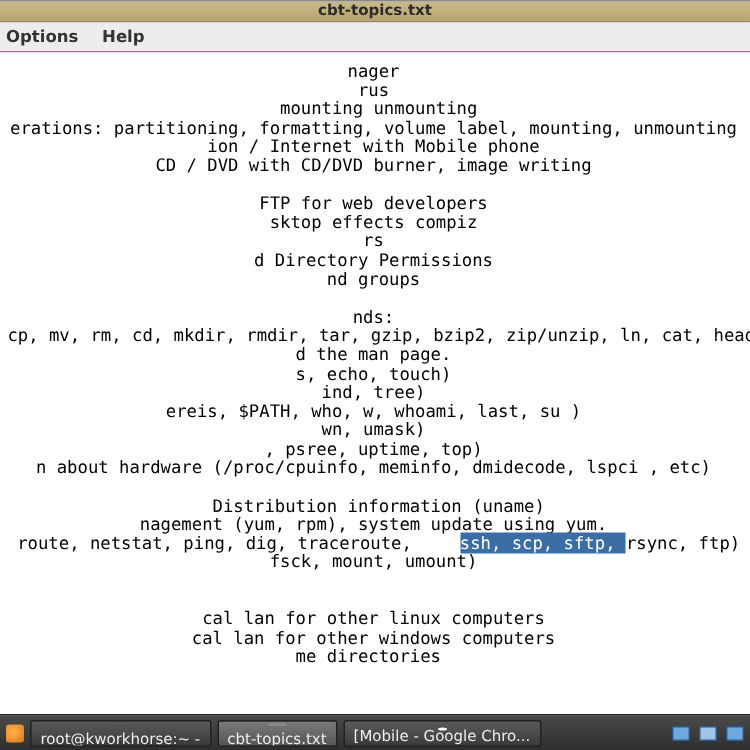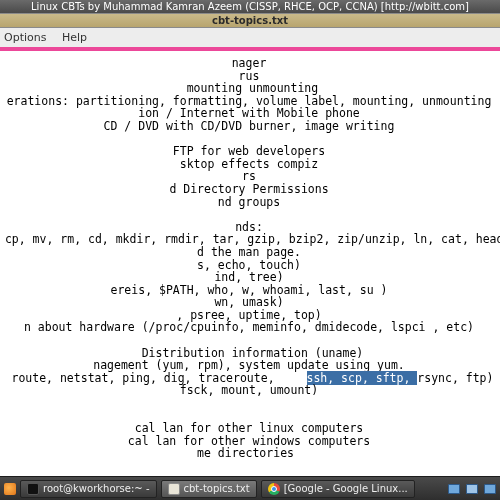--- a/index.html
+++ b/index.html
@@ -1,45 +1,42 @@
 <!DOCTYPE html>
 <html><head>
 <meta charset="utf-8">
 <style>
 * { margin: 0; padding: 0; box-sizing: border-box; }
 html, body { width: 500px; height: 500px; overflow: hidden; font-family: "DejaVu Sans", Arial, sans-serif; }
 .win-frame { width: 500px; height: 500px; display: flex; flex-direction: column; background: #f0f0f0; }
 .title-outer { background: linear-gradient(#6a6a6a,#4a4a4a); color: #fff; font-size: 10px; text-align: center; padding: 1px 0; white-space: nowrap; overflow: hidden; }
 .title-inner { background: linear-gradient(#c9b98a,#b8a56e); color: #2b2b2b; font-size: 10px; font-weight: bold; text-align: center; padding: 1px 0; border-top: 1px solid #8a8a8a; border-bottom: 1px solid #8a8a8a; }
-.menubar { background: #ededed; border-bottom: 4px solid #ec4899; padding: 3px 4px; font-size: 11px; color: #333; }
+.menubar { background: #ededed; border-bottom: 1px solid #ec4899; padding: 3px 4px; font-size: 11px; color: #333; font-weight: bold; }
 .menubar span { margin-right: 12px; cursor: default; }
 .editor { flex: 1; background: #ffffff; padding: 6px 0 6px 0; overflow: hidden; text-align: center; }
 .editor pre { font-family: "DejaVu Sans Mono","Courier New",monospace; font-size: 11.5px; line-height: 12.6px; color: #000; white-space: pre; margin-left: -2px; }
 .hl { background: #3b6ea5; color: #ffffff; margin-left: 25px; }
 .taskbar { height: 24px; background: linear-gradient(#4a4a4a,#2e2e2e); display: flex; align-items: center; padding: 0 4px; gap: 4px; font-size: 10px; color: #eee; border-top: 1px solid #1c1c1c; }
-.tb-btn { display:flex; align-items:center; gap:4px; background: linear-gradient(#5a5a5a,#3a3a3a); border: 1px solid #222; border-radius: 2px; padding: 1px 6px; height: 18px; white-space: nowrap; overflow:hidden; }
+.tb-btn { display:flex; align-items:center; gap:4px; background: linear-gradient(#5a5a5a,#3a3a3a); border: 1px solid #222; border-radius: 2px; padding: 1px 6px; height: 18px; white-space: nowrap; overflow:hidden;flex-direction:column; }
 .tb-btn.active { background: linear-gradient(#7a7a7a,#555); }
 .tb-icon { width: 12px; height: 12px; border-radius: 2px; }
 .ff { background: radial-gradient(circle at 40% 40%, #ffb34d, #e0761a); }
 .term { background: #111; border:1px solid #555; }
 .gedit { background: #e9e5d8; border:1px solid #8a8a8a; }
 .chrome { background: conic-gradient(#e74c3c 0 33%, #27ae60 33% 66%, #f1c40f 66% 100%); border-radius:50%; position:relative; }
 .chrome::after { content:""; position:absolute; inset:3px; background:#3b8ee6; border-radius:50%; border:1px solid #fff; }
 .tray { margin-left: auto; display:flex; gap:6px; align-items:center; }
 .tray-ic { width: 12px; height: 10px; background:#6fa8dc; border:1px solid #2c5a8c; border-radius:1px; }
 .tray-ic.b { background:#9fc5e8; }
 </style>
 </head>
 <body>
 
 <div class="win-frame">
 
-  <div class="title-outer">
-    <span>Linux CBTs by Muhammad Kamran Azeem (CISSP, RHCE, OCP, CCNA) [http://wbitt.com]</span>
-  </div>
   <div class="title-inner">
     <span>cbt-topics.txt</span>
   </div>
 
   <div class="menubar">
     <span>Options</span>
     <span>Help</span>
   </div>
 
   <div class="editor">
@@ -85,21 +82,21 @@
       <span>root@kworkhorse:~ -</span>
     </div>
 
     <div class="tb-btn active">
       <span class="tb-icon gedit"></span>
       <span>cbt-topics.txt</span>
     </div>
 
     <div class="tb-btn">
       <span class="tb-icon chrome"></span>
-      <span>[Google - Google Linux...</span>
+      <span>[Mobile - Google Chro...</span>
     </div>
 
     <div class="tray">
       <span class="tray-ic"></span>
       <span class="tray-ic b"></span>
       <span class="tray-ic"></span>
     </div>
   </div>
 
 </div>

